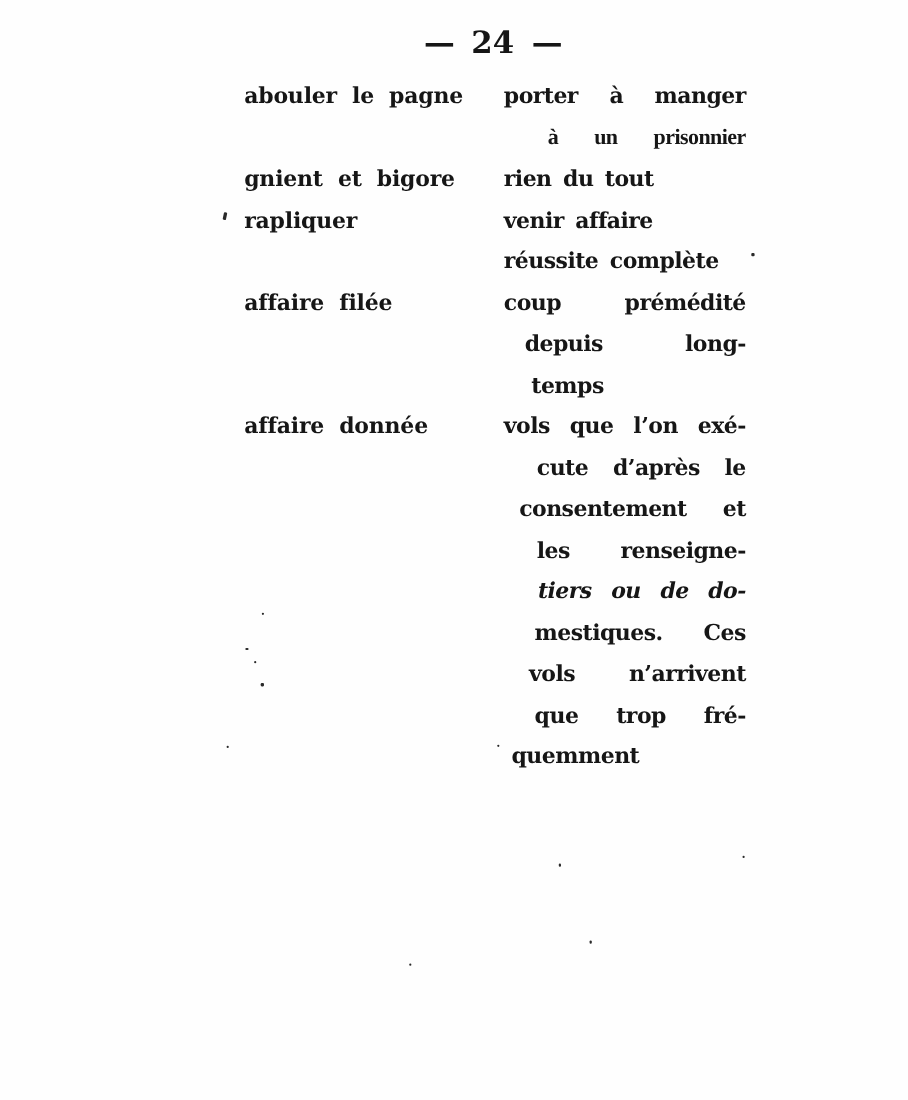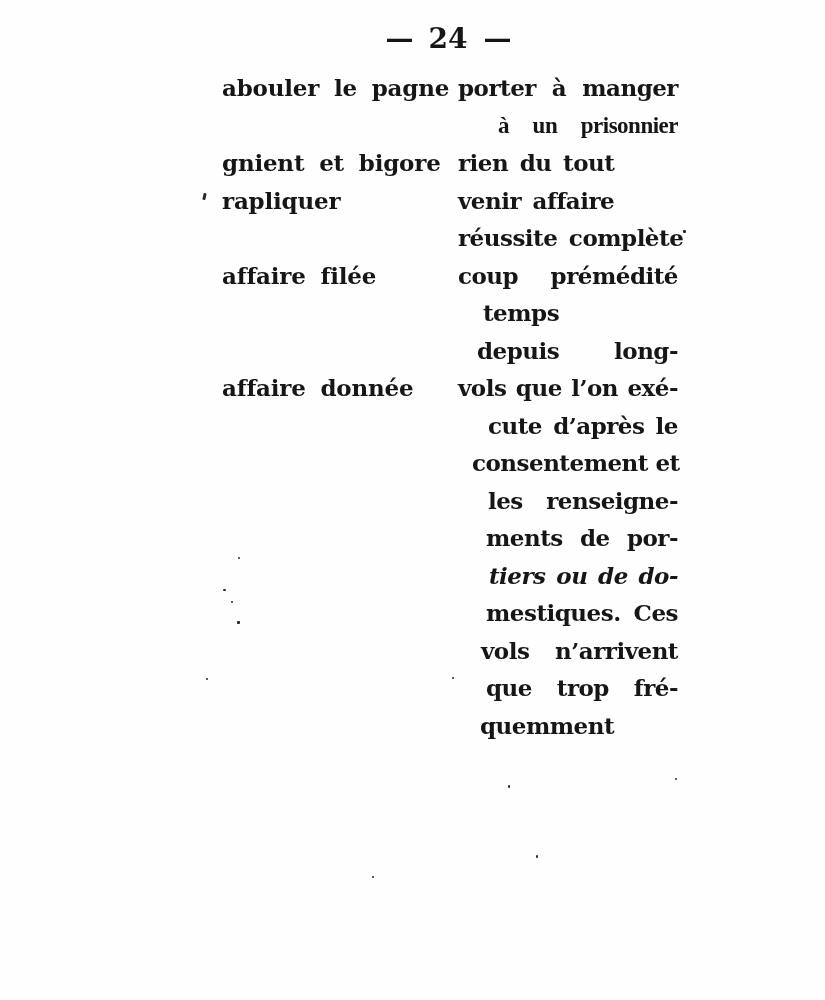--- a/index.html
+++ b/index.html
@@ -35,21 +35,21 @@
   .content {
     position: absolute;
     left: 0;
     top: 69px;
     width: 825px;
   }
   .line {
     position: relative;
     height: 37.5px;
     line-height: 37.5px;
-    font-size: 23px;
+    font-size: 20px;
   }
   .term {
     position: absolute;
     left: 222px;
     white-space: nowrap;
     letter-spacing: -0.2px;
     word-spacing: 7px;
   }
   .def {
     position: absolute;
@@ -62,21 +62,21 @@
     width: 220px;
     text-align: justify;
     text-align-last: justify;
     word-spacing: normal;
   }
   
   .i14 { left: 472px; } .i14.j { width: 206px; }
   .i19 { left: 477px; } .i19.j { width: 201px; }
   .i23 { left: 481px; } .i23.j { width: 197px; }
   .i25 { left: 483px; }
-  .i26 { left: 480px; }
+  .i26 { left: 465px; }
   .i28 { left: 486px; } .i28.j { width: 192px; }
   .i30 { left: 488px; } .i30.j { width: 190px; }
   .i31 { left: 489px; } .i31.j { width: 189px; font-style: italic; }
   .i40 { left: 498px; font-family: Liberation Serif, serif; } .i40.j { width: 180px; }
   .speck {
     position: absolute;
     background: #2a2a2a;
     border-radius: 1px;
   }
 </style>
@@ -113,41 +113,38 @@
 
     <div class="line">
       <span class="def">réussite complète</span>
     </div>
 
     <div class="line">
       <span class="term">affaire filée</span>
       <span class="def j">coup prémédité</span>
     </div>
     <div class="line">
-      <span class="def i25">temps</span>
+      <span class="def i19 j">depuis long-</span>
     </div>
     <div class="line">
-      <span class="def i19 j">depuis long-</span>
+      <span class="def i25">temps</span>
     </div>
 
     <div class="line">
       <span class="term">affaire donnée</span>
       <span class="def j">vols que l’on exé-</span>
     </div>
     <div class="line">
       <span class="def i30 j">cute d’après le</span>
     </div>
     <div class="line">
       <span class="def i14 j">consentement et</span>
     </div>
     <div class="line">
       <span class="def i30 j">les renseigne-</span>
-    </div>
-    <div class="line">
-      <span class="def i28 j">ments de por-</span>
     </div>
     <div class="line">
       <span class="def i31 j">tiers ou de do-</span>
     </div>
     <div class="line">
       <span class="def i28 j">mestiques. Ces</span>
     </div>
     <div class="line">
       <span class="def i23 j">vols n’arrivent</span>
     </div>

